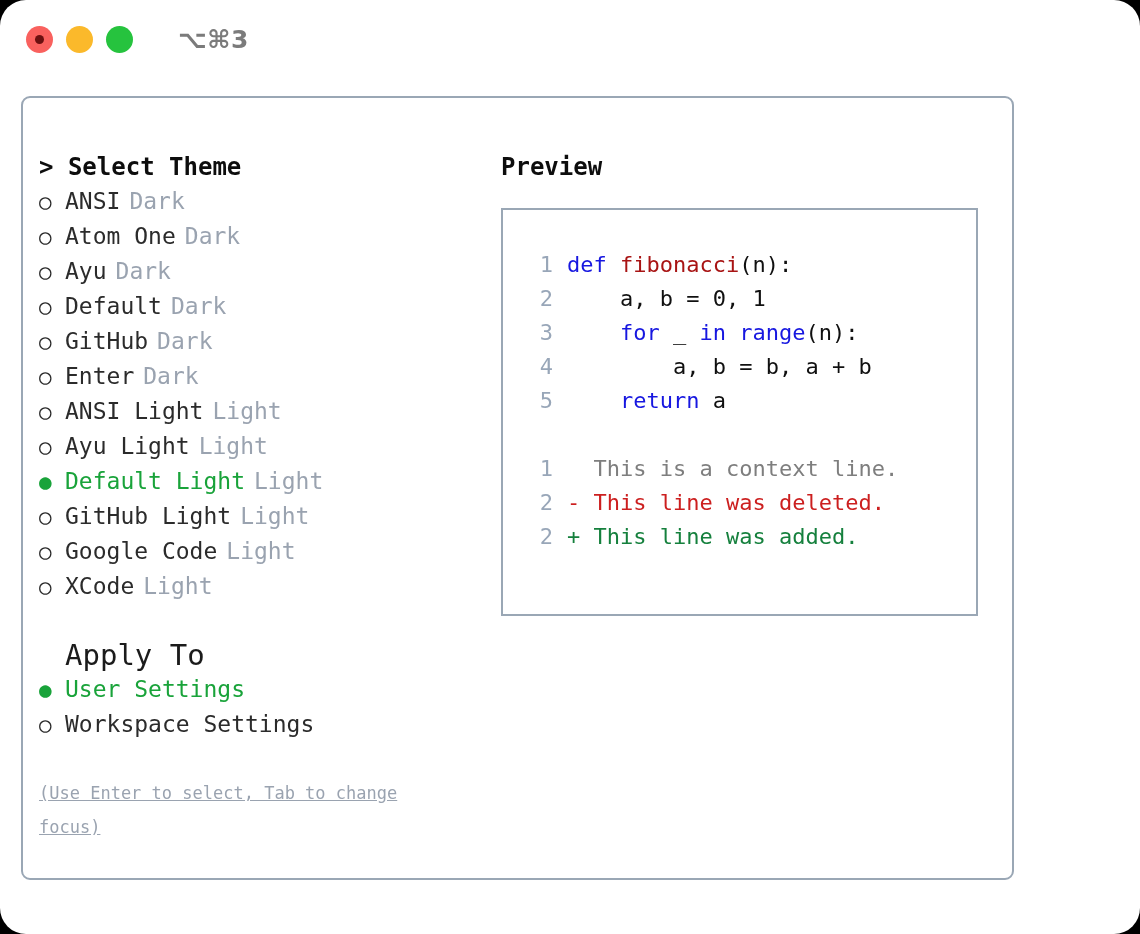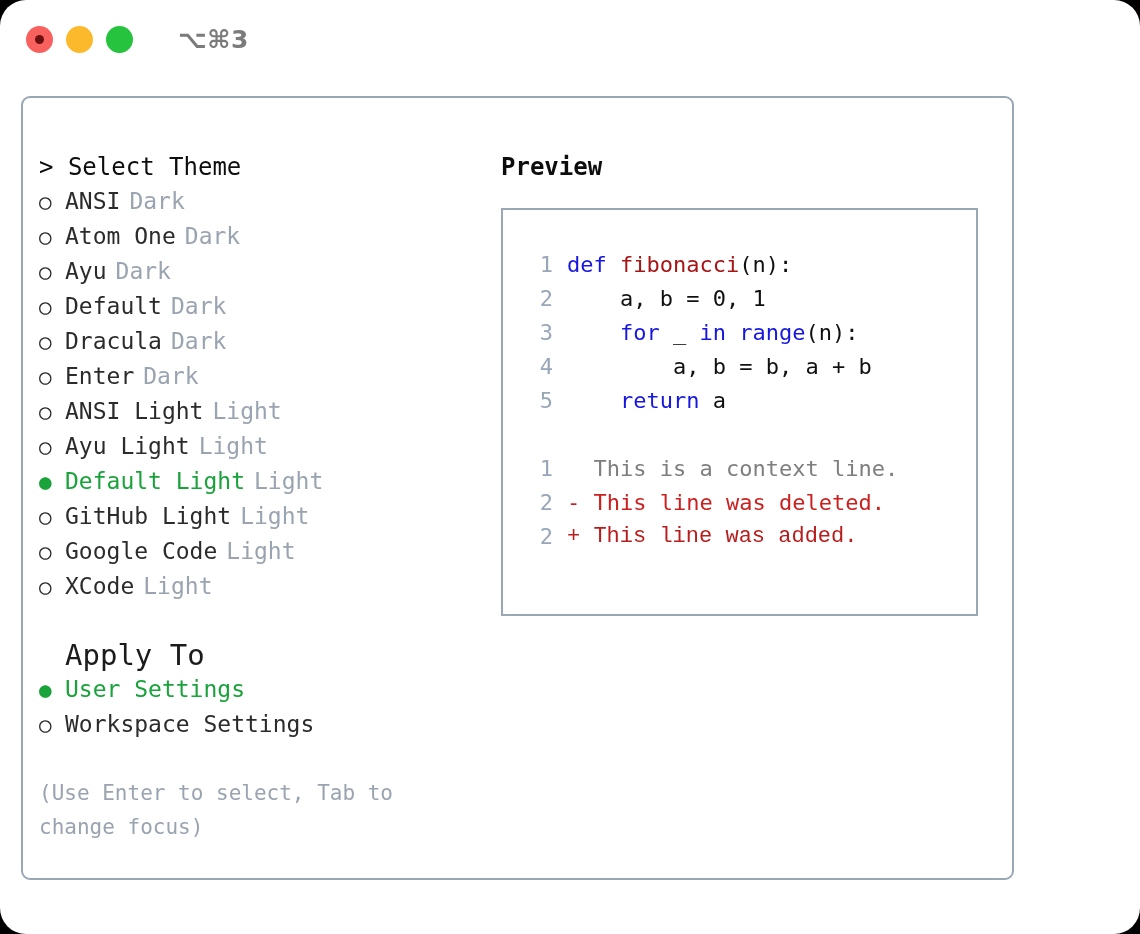--- a/index.html
+++ b/index.html
@@ -82,21 +82,21 @@
 
   
   .left-col {
     position: absolute;
     left: 16px;
     top: 52px;
     width: 440px;
   }
   .section-head {
     font-size: 24px;
-    font-weight: normal;
+    font-weight: bold;
     color: #0d0d0d;
     line-height: 34px;
     white-space: pre;
   }
   .opt-row {
     display: flex;
     align-items: baseline;
     font-size: 23px;
     line-height: 34px;
     color: #2b2b2b;
@@ -121,24 +121,25 @@
   .apply-head {
     font-size: 29px;
     line-height: 34px;
     color: #1b1b1b;
     padding-left: 26px;
     white-space: pre;
   }
   .spacer-row { height: 34px; }
   .hint {
     margin-top: 34px;
-    font-size: 21px;
+    font-size: 17px;
     line-height: 34px;
     color: #9aa3b0;
     width: 400px;
+    text-decoration: underline;
   }
 
   
   .right-col {
     position: absolute;
     left: 478px;
     top: 52px;
     width: 500px;
   }
   .preview-title {
@@ -167,21 +168,21 @@
     text-align: right;
     color: #98a6b8;
     margin-right: 14px;
   }
   .tok-kw   { color: #1717e0; }
   .tok-fn   { color: #a81414; }
   .tok-plain{ color: #101010; }
   .blank-line { height: 34px; }
   .diff-ctx { color: #7e7e7e; }
   .diff-del { color: #cc1f1f; }
-  .diff-add { color: #b91c1c; font-family: Liberation Mono, monospace; }
+  .diff-add { color: #15803d; }
 </style>
 </head>
 <body>
 
 <div id="app">
 
   <div class="titlebar">
     <div class="dot red">
       <span class="inner"></span>
     </div>
@@ -193,21 +194,21 @@
   <div class="panel">
     <div class="columns">
 
       <div class="left-col">
         <div class="section-head">&gt; Select Theme</div>
         <div id="theme-list">
             <div class="opt-row"><span class="marker">○</span><span class="opt-label">ANSI</span><span class="opt-suffix">Dark</span></div>
             <div class="opt-row"><span class="marker">○</span><span class="opt-label">Atom One</span><span class="opt-suffix">Dark</span></div>
             <div class="opt-row"><span class="marker">○</span><span class="opt-label">Ayu</span><span class="opt-suffix">Dark</span></div>
             <div class="opt-row"><span class="marker">○</span><span class="opt-label">Default</span><span class="opt-suffix">Dark</span></div>
-            <div class="opt-row"><span class="marker">○</span><span class="opt-label">Dracula</span><span class="opt-suffix">Dark</span></div>
+            <div class="opt-row"><span class="marker">○</span><span class="opt-label">GitHub</span><span class="opt-suffix">Dark</span></div>
             <div class="opt-row"><span class="marker">○</span><span class="opt-label">Enter</span><span class="opt-suffix">Dark</span></div>
             <div class="opt-row"><span class="marker">○</span><span class="opt-label">ANSI Light</span><span class="opt-suffix">Light</span></div>
             <div class="opt-row"><span class="marker">○</span><span class="opt-label">Ayu Light</span><span class="opt-suffix">Light</span></div>
             <div class="opt-row selected"><span class="marker sel">●</span><span class="opt-label">Default Light</span><span class="opt-suffix">Light</span></div>
             <div class="opt-row"><span class="marker">○</span><span class="opt-label">GitHub Light</span><span class="opt-suffix">Light</span></div>
             <div class="opt-row"><span class="marker">○</span><span class="opt-label">Google Code</span><span class="opt-suffix">Light</span></div>
             <div class="opt-row"><span class="marker">○</span><span class="opt-label">XCode</span><span class="opt-suffix">Light</span></div>
           </div>
 
         <div class="spacer-row"></div>

